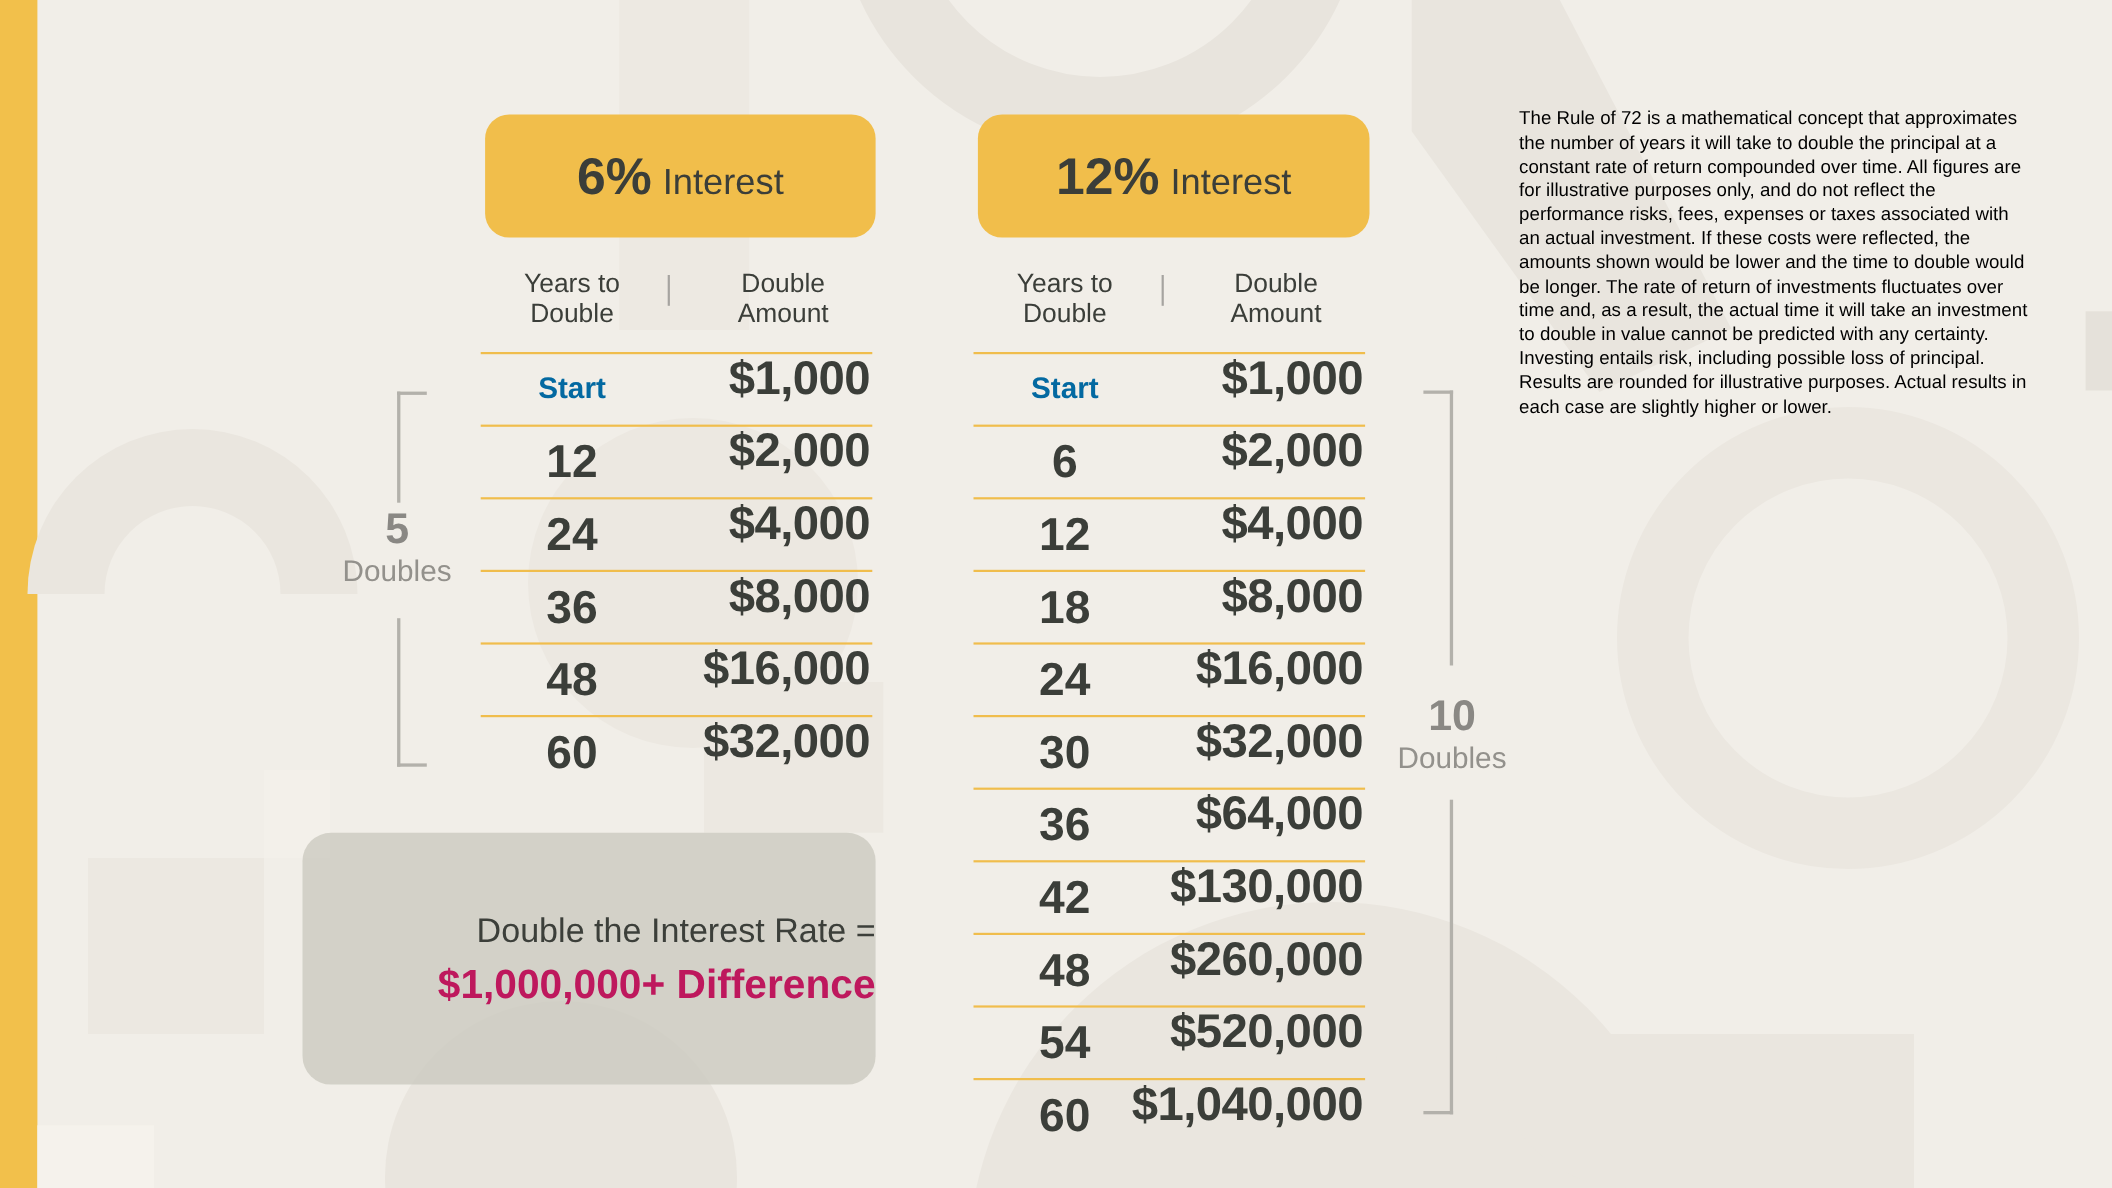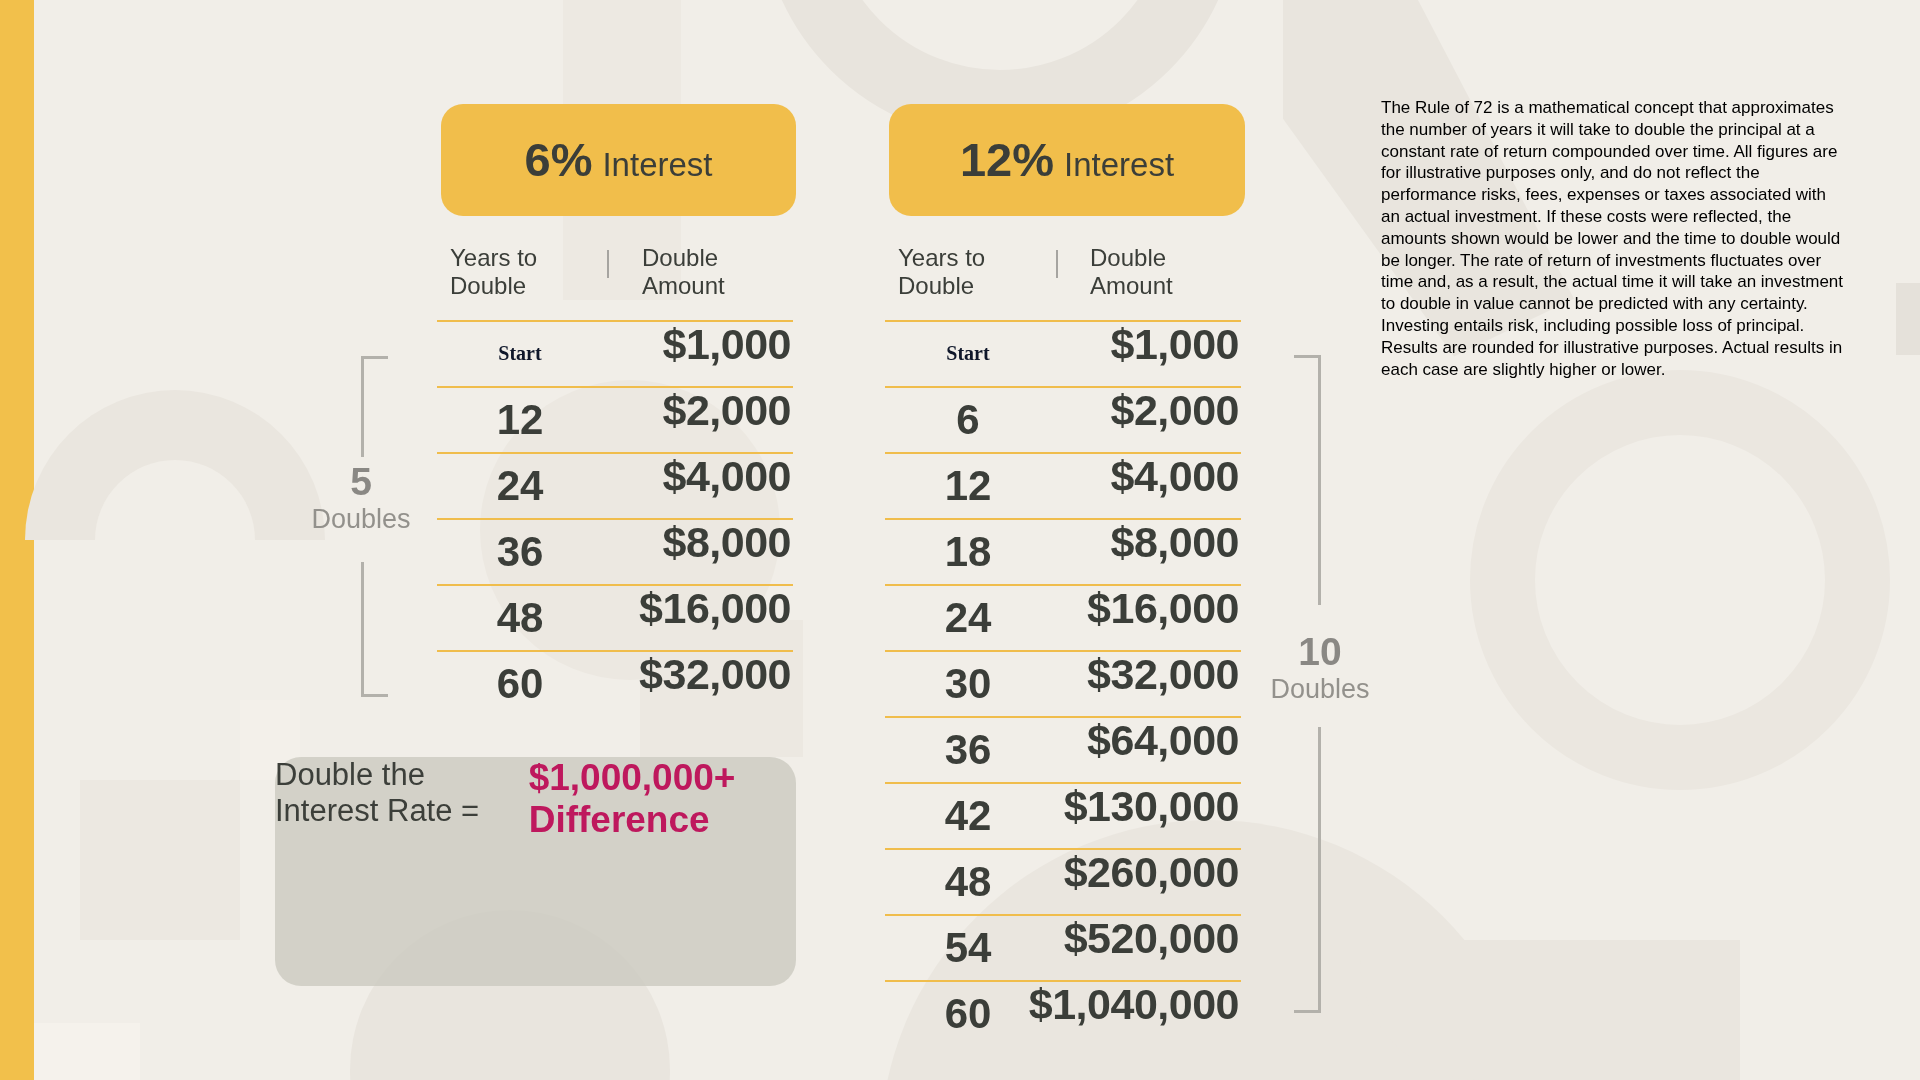--- a/index.html
+++ b/index.html
@@ -26,49 +26,49 @@
   .disc-b{left:880px;top:820px;width:660px;height:660px;border-radius:50%;background:#EAE6DF;}
   .ring-r{left:1470px;top:370px;width:420px;height:420px;border-radius:50%;
           border:65px solid #EBE7E0;background:transparent;box-sizing:border-box;}
   .qdisc{left:1360px;top:940px;width:380px;height:140px;background:#EAE6DF;
          border-radius:0 0 0 120px;}
   .disc-c{left:350px;top:910px;width:320px;height:320px;border-radius:50%;background:#E9E5DE;}
   .pill{position:absolute;z-index:2;height:112px;background:#F1BE4B;border-radius:22px;
         display:flex;align-items:baseline;justify-content:center;color:#3B3E39;}
   .pill .rate{font-size:47px;font-weight:800;line-height:112px;}
   .pill .word{font-size:33px;font-weight:400;margin-left:10px;}
-  .col-head{position:absolute;z-index:2;width:140px;text-align:left;font-size:24px;
+  .col-head{position:absolute;z-index:2;width:140px;text-align:center;font-size:24px;
             line-height:28px;font-weight:500;color:#3B3E39;}
   .head-div{position:absolute;z-index:2;width:2px;height:28px;background:#A6A4A0;}
   .table{position:absolute;z-index:2;width:356px;}
   .row{position:relative;height:66px;border-top:2.5px solid #F0BD4C;box-sizing:border-box;}
   .row .years{position:absolute;left:0;top:0;width:166px;height:63px;display:flex;
               align-items:center;justify-content:center;font-size:42px;font-weight:600;
               color:#3B3E39;}
   .row .amount{position:absolute;right:2px;top:0;height:44px;display:flex;align-items:center;
                font-size:43px;font-weight:700;color:#3B3E39;letter-spacing:-0.5px;}
-  .row.start .years{font-size:20px;font-weight:700;color:#0f172a;font-family:Liberation Serif, serif;}
+  .row.start .years{font-size:27px;font-weight:700;color:#0369a1;}
   
   .brk{position:absolute;z-index:2;box-sizing:border-box;}
   .brk-l-top{left:361px;top:356px;width:27px;height:101px;
              border-left:3px solid #B3B1AB;border-top:3px solid #B3B1AB;}
   .brk-l-bot{left:361px;top:562px;width:27px;height:135px;
              border-left:3px solid #B3B1AB;border-bottom:3px solid #B3B1AB;}
   .brk-r-top{left:1294px;top:355px;width:27px;height:250px;
              border-right:3px solid #B3B1AB;border-top:3px solid #B3B1AB;}
   .brk-r-bot{left:1294px;top:727px;width:27px;height:286px;
              border-right:3px solid #B3B1AB;border-bottom:3px solid #B3B1AB;}
   .doubles{position:absolute;z-index:2;width:160px;display:flex;flex-direction:column;
            align-items:center;gap:2px;}
   .doubles .num{font-size:39px;font-weight:800;color:#8A8884;line-height:40px;}
   .doubles .word{font-size:27px;font-weight:500;color:#93918C;line-height:30px;}
   
   .callout{position:absolute;z-index:3;left:275px;top:757px;width:521px;height:229px;
            background:rgba(202,201,191,0.78);border-radius:26px;display:flex;
-           flex-direction:row;align-items:flex-start;justify-content:center;gap:10px;}
+           flex-direction:column;align-items:flex-end;justify-content:center;gap:10px;}
   .callout .l1{font-size:31px;font-weight:500;color:#3C3F3A;}
   .callout .l2{font-size:37px;font-weight:800;color:#be185d;}
   
   .disclaimer{position:absolute;z-index:2;left:1381px;top:97px;width:466px;
               font-size:17px;line-height:21.8px;color:#000000;font-weight:400;}
 </style>
 </head>
 <body>
 
 <div id="stage">

